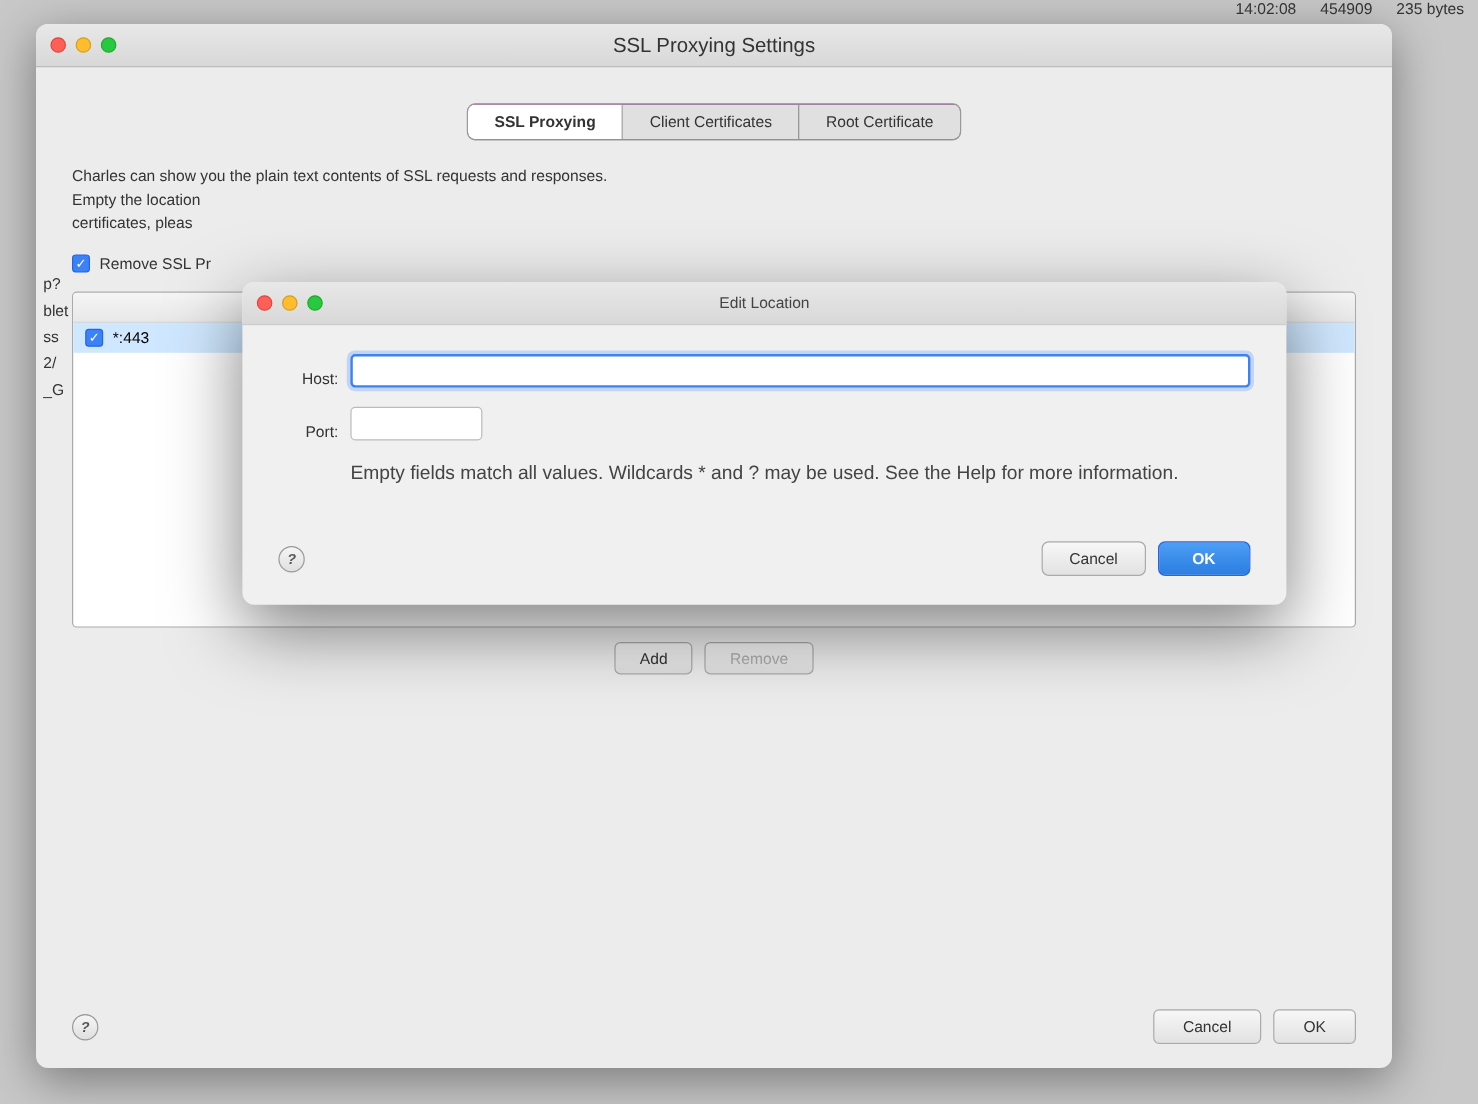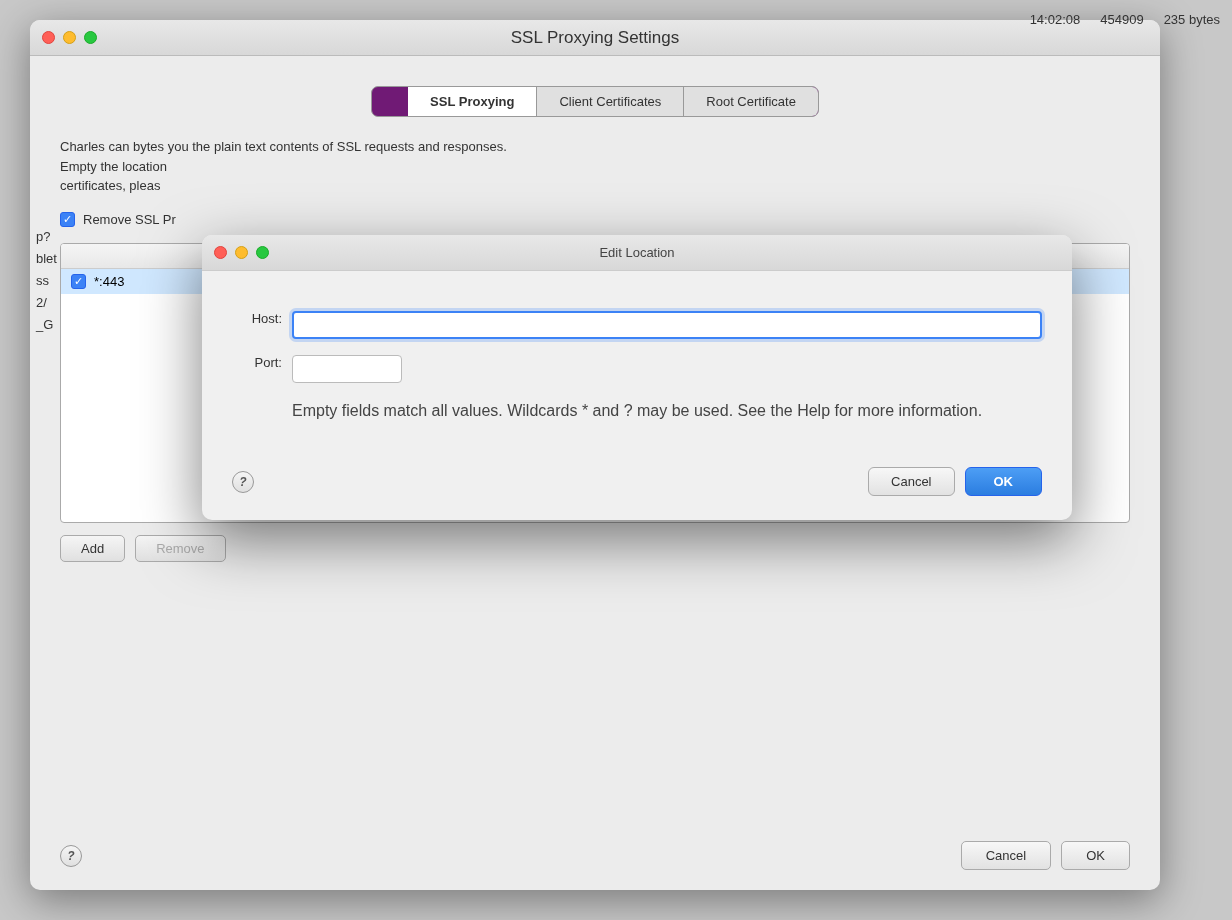--- a/index.html
+++ b/index.html
@@ -12,21 +12,21 @@
       position: relative;
     }
 
     
     .status-bar {
       position: absolute;
       top: 0;
       right: 0;
       display: flex;
       gap: 20px;
-      padding: 12px 12px;
+      padding: 0 12px;
       font-size: 13px;
       color: #333;
       z-index: 1;
     }
 
     
     .main-window {
       position: absolute;
       top: 20px;
       left: 30px;
@@ -85,21 +85,20 @@
       margin-bottom: 20px;
       margin-top: 10px;
     }
 
     .tabs {
       display: flex;
       border: 1px solid #999;
       border-radius: 7px;
       overflow: hidden;
       background: #701a75;
-      padding-left: 36px;
     }
 
     .tab {
       padding: 7px 22px;
       font-size: 13px;
       color: #333;
       cursor: pointer;
       border-right: 1px solid #999;
       background: #e0e0e0;
       user-select: none;
@@ -191,21 +190,21 @@
       justify-content: center;
       color: white;
       font-size: 11px;
       flex-shrink: 0;
     }
 
     
     .bottom-buttons {
       display: flex;
       gap: 10px;
-      justify-content: flex-start;
+      justify-content: center;
       margin-top: 6px;
     }
 
     .btn {
       padding: 5px 20px;
       font-size: 13px;
       border-radius: 5px;
       border: 1px solid #aaa;
       background: linear-gradient(to bottom, #f5f5f5, #e0e0e0);
       cursor: pointer;
@@ -294,24 +293,23 @@
       color: #444;
       font-weight: 500;
     }
 
     .dialog-content {
       padding: 24px 30px 24px;
     }
 
     .form-row {
       display: flex;
-      align-items: flex-start;
+      align-items: flex-end;
       margin-bottom: 16px;
       gap: 10px;
-      margin-top: 16px;
     }
 
     .form-label {
       font-size: 13px;
       color: #333;
       text-align: right;
       width: 50px;
       flex-shrink: 0;
     }
 
@@ -438,21 +436,21 @@
 
     <div class="tabs-container">
       <div class="tabs">
         <div class="tab active">SSL Proxying</div>
         <div class="tab">Client Certificates</div>
         <div class="tab">Root Certificate</div>
       </div>
     </div>
 
     <div class="description-text">
-      <div>Charles can bytes you the plain text contents of SSL requests and responses.</div>
+      <div>Charles can show you the plain text contents of SSL requests and responses.</div>
       <div>
         <span>Empty the location</span>
       </div>
       <div>
         <span>certificates, pleas</span>
       </div>
     </div>
 
     <div class="checkbox-row">
       <div class="checkbox checked">✓</div>

